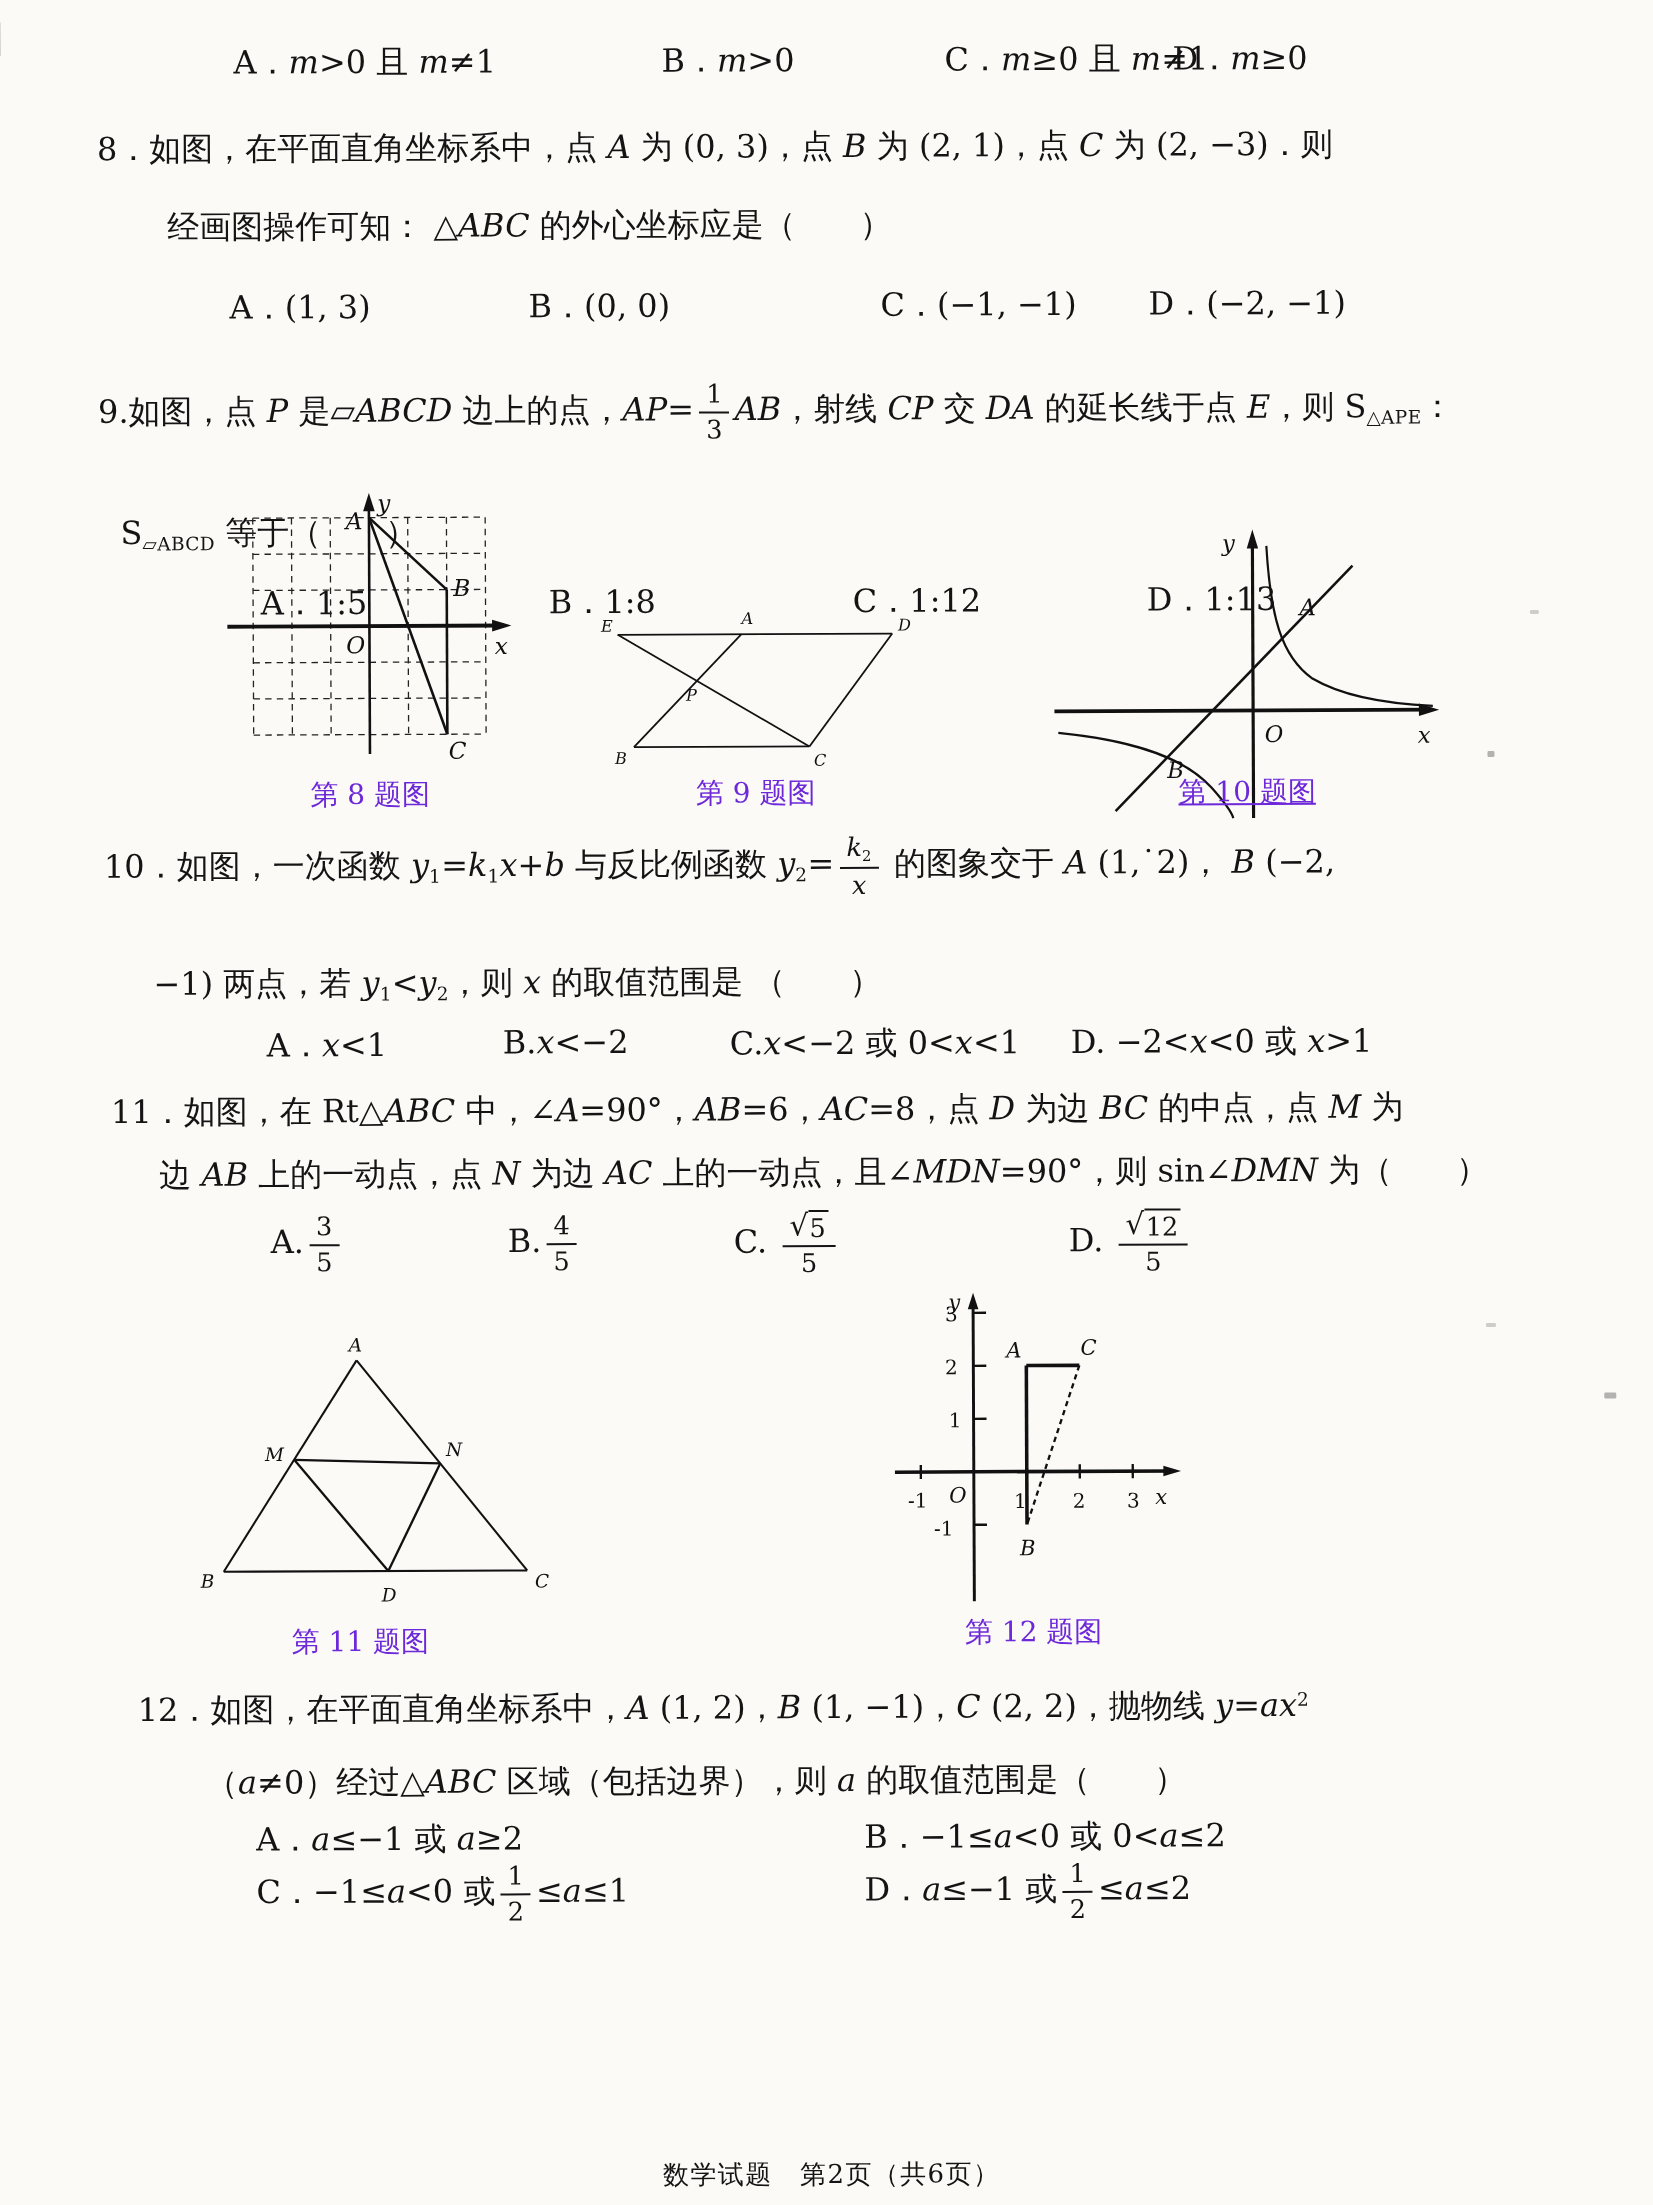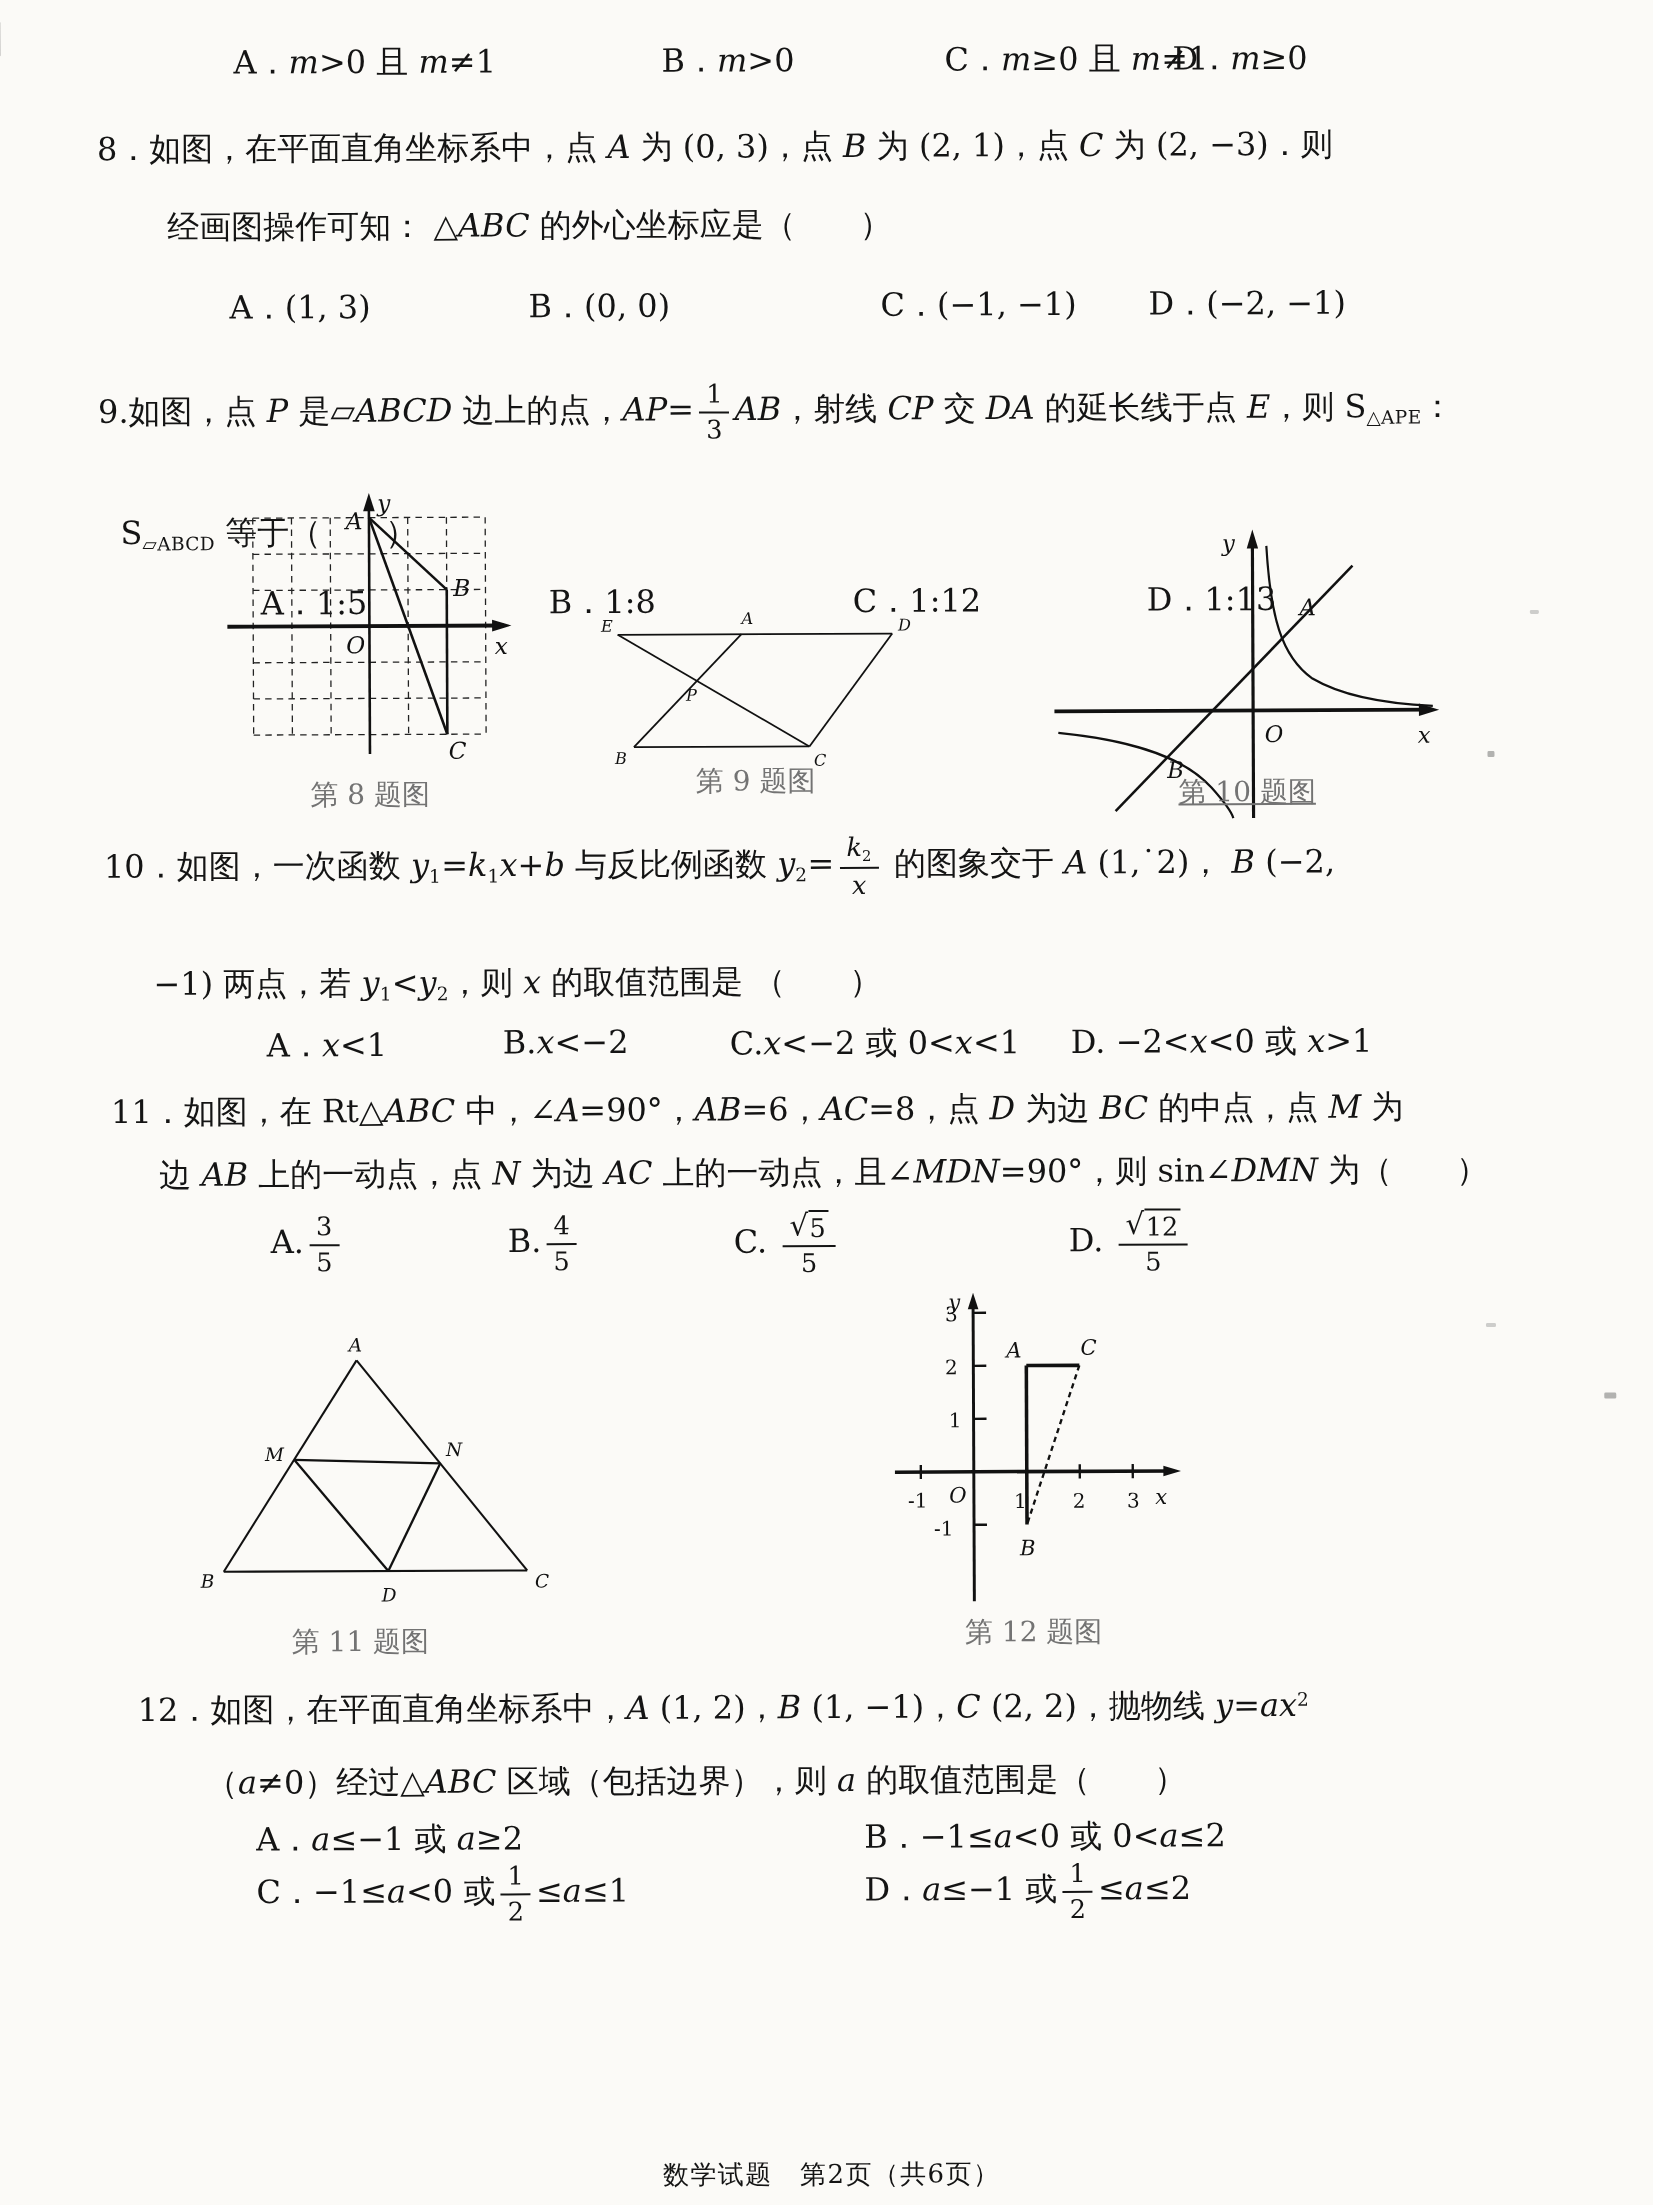--- a/index.html
+++ b/index.html
@@ -13,21 +13,21 @@
   sub{font-size:.58em;vertical-align:-0.35em;letter-spacing:.02em;}
   sup{font-size:.58em;vertical-align:.55em;}
   .frac{display:inline-flex;flex-direction:column;align-items:center;vertical-align:middle;
         font-size:.8em;line-height:1.15;margin:0 5.4px;}
   .frac .nu{padding:1.4px 6.8px 2px;border-bottom:2.7px solid #141414;}
   .frac .de{padding:2px 6.8px 0;}
   .sqrt{white-space:nowrap;display:inline-flex;align-items:flex-start;}
   .sqrt .rad{font-style:normal;font-size:1.15em;line-height:1;transform:translateY(1.4px);}
   .sqrt .bar{border-top:2.4px solid #141414;padding:1.4px 2.7px 0 1.4px;}
   figure{position:absolute;margin:0;}
-  figcaption{position:absolute;white-space:nowrap;font-size:28px;color:#737373;}
+  figcaption{position:absolute;white-space:nowrap;font-size:28px;color:#6d28d9;}
   svg{display:block;}
   .svglbl{font-family:"DejaVu Serif",serif;font-style:italic;font-size:36px;fill:#111;}
   .svgnum{font-family:"DejaVu Serif",serif;font-style:normal;font-size:34px;fill:#111;}
   .footer{position:absolute;top:2157px;left:50%;transform:translateX(-50%);
           font-size:26px;letter-spacing:1.4px;}
   .artifact{position:absolute;background:#777;opacity:.55;border-radius:1.4px;}
   
   .q7row{top:39px;}   .q7row .o1{left:238px}.q7row .o2{left:666px}.q7row .o3{left:949px}.q7row .o4{left:1177px}
   .q8l1{top:123px;left:101px;}
   .q8l2{top:201px;left:171px;}
@@ -40,21 +40,21 @@
   .q10row{top:1022px;}.q10row .o1{left:267px}.q10row .o2{left:503px}.q10row .o3{left:730px}.q10row .o4{left:1071px}
   .q11l1{top:1086px;left:111px;}
   .q11l2{top:1149px;left:159px;}
   .q11row{top:1209px;}.q11row .o1{left:270px}.q11row .o2{left:507px}.q11row .o3{left:733px}.q11row .o4{left:1068px}
   .q12l1{top:1684px;left:135px;}
   .q12l2{top:1757px;left:203px;}
   .q12rowA{top:1816px;}.q12rowA .o1{left:253px}.q12rowA .o2{left:861px}
   .q12rowB{top:1859px;}.q12rowB .o1{left:253px}.q12rowB .o2{left:861px}
   
   .fig8{left:223px;top:488px;}   .fig8 figcaption{top:286px;left:50%;transform:translateX(-50%);}
-  .fig9{left:595px;top:600px;}   .fig9 figcaption{top:162px;left:50%;transform:translateX(-50%);text-align:center;}
+  .fig9{left:595px;top:600px;}   .fig9 figcaption{top:174px;left:50%;transform:translateX(-50%);text-align:center;}
   .fig10{left:1046px;top:522px;} .fig10 figcaption{top:253px;left:50%;transform:translateX(-50%);text-decoration:underline;}
   .fig11{left:162px;top:1330px;} .fig11 figcaption{top:291px;left:50%;transform:translateX(-50%);}
   .fig12{left:878px;top:1278px;}.fig12 figcaption{top:336px;left:42%;transform:translateX(-50%);}
 </style>
 </head>
 <body>
 
 <div class="page">
  <div class="sheet">
 

